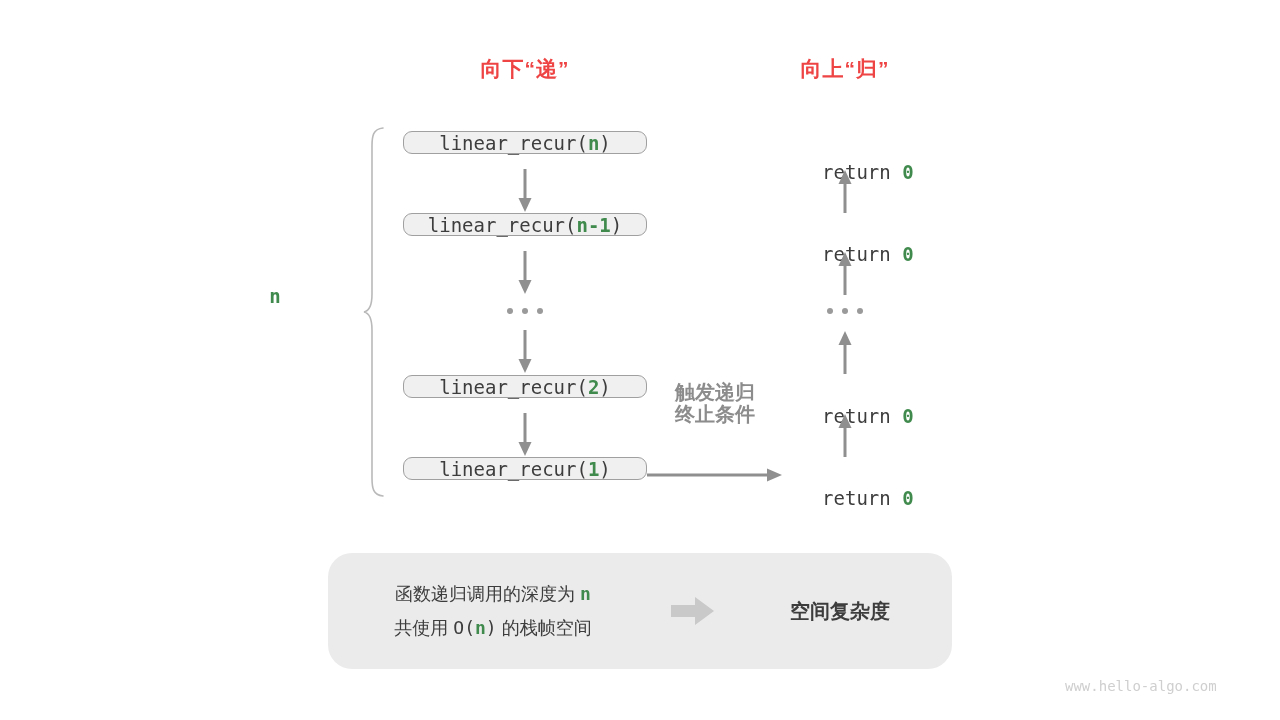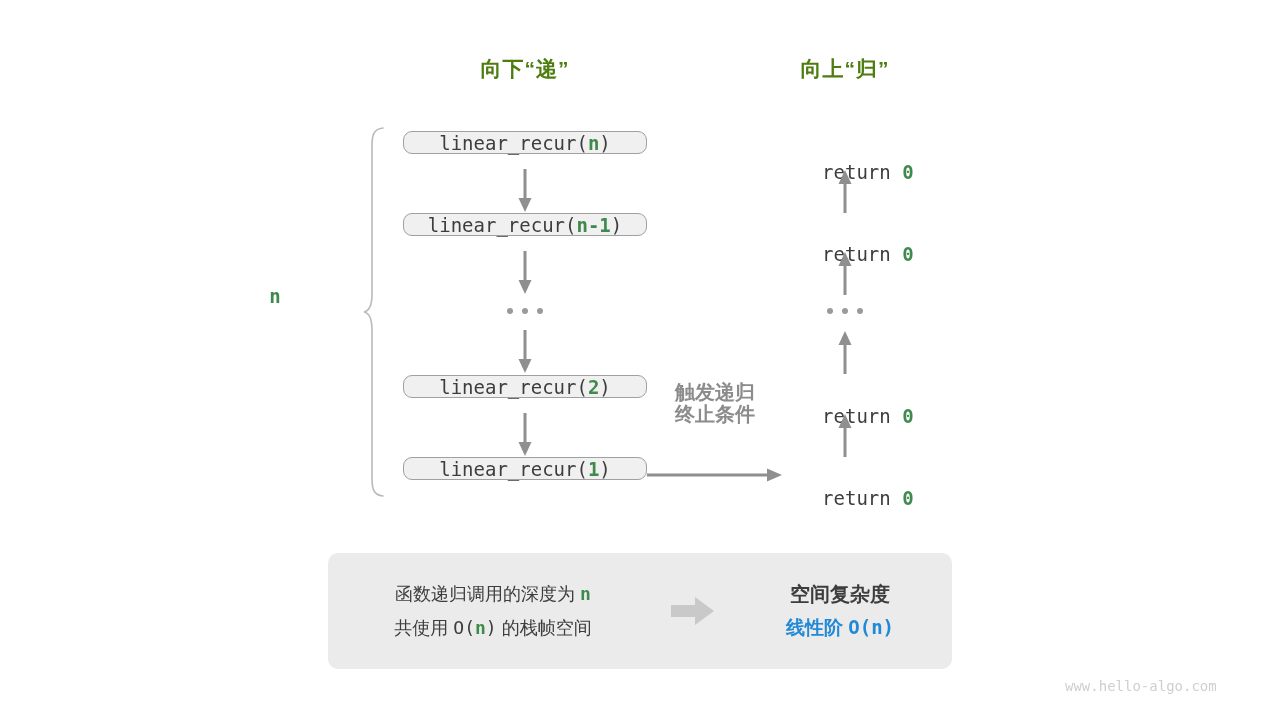--- a/index.html
+++ b/index.html
@@ -17,21 +17,21 @@
     height: 720px;
     background: #ffffff;
     overflow: hidden;
   }
   .abs { position: absolute; }
 
   
   .col-head {
     font-size: 21px;
     font-weight: bold;
-    color: #4d7c0f;
+    color: #ef4444;
     letter-spacing: 1px;
     text-align: center;
     white-space: nowrap;
   }
 
   
   .call-box {
     width: 244px;
     height: 23px;
     box-sizing: border-box;
@@ -100,21 +100,21 @@
     line-height: 22px;
     text-align: center;
     white-space: nowrap;
   }
 
   
   .panel {
     width: 624px;
     height: 116px;
     background: #ebebeb;
-    border-radius: 10px;
+    border-radius: 24px;
     display: flex;
     align-items: center;
   }
   .panel-left {
     flex: 0 0 auto;
     width: 330px;
     text-align: center;
     color: #3d3d3d;
     font-size: 18px;
     line-height: 33px;
@@ -313,22 +313,18 @@
     </div>
 
     <div class="panel-arrow">
       <svg width="44" height="30" viewBox="0 0 44 30">
         <polygon points="0,9 24,9 24,1 43,15 24,29 24,21 0,21" fill="#c9c9c9"></polygon>
       </svg>
     </div>
 
     <div class="panel-right">
       <span class="title">空间复杂度</span>
-      <span class="value">
-        <span>线性阶</span>
-        <span class="mono">O(n)</span>
-      </span>
     </div>
   </div>
 
   <div class="abs watermark" style="left:1065px; top:678px;">www.hello-algo.com</div>
 
 </div>
 
 </body></html>

